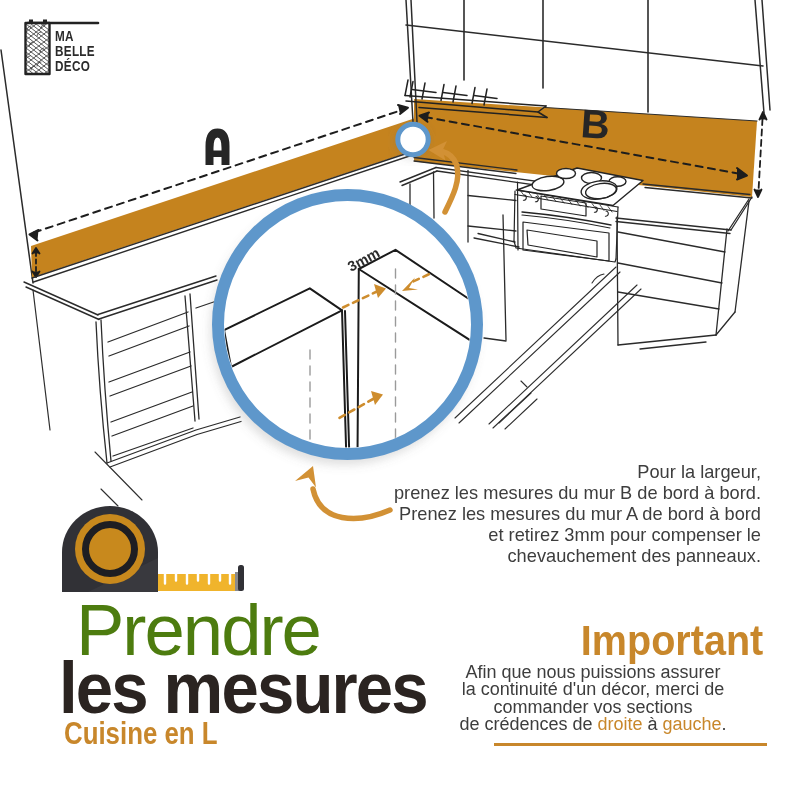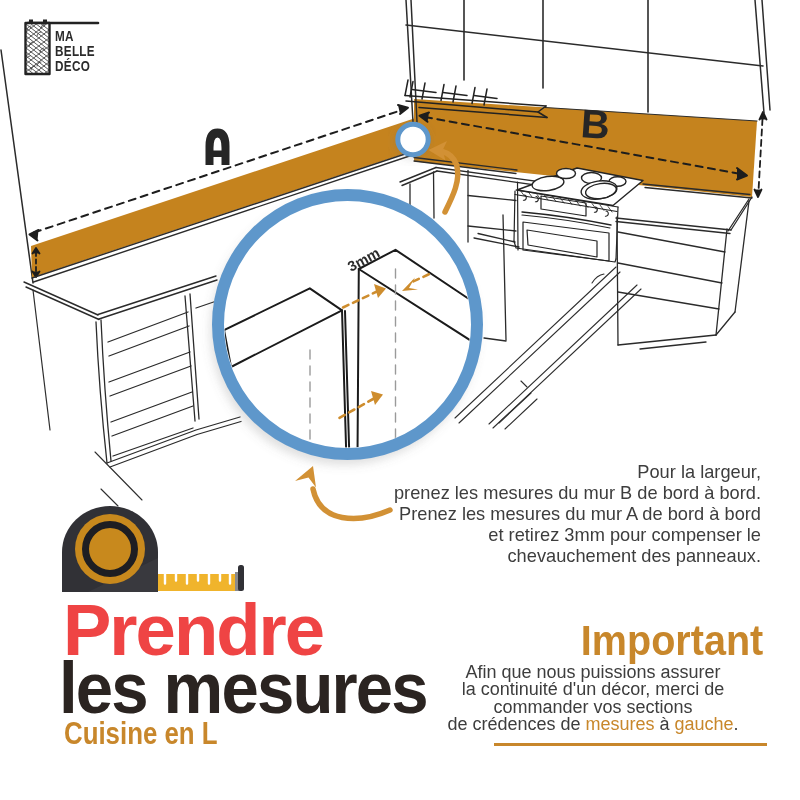--- a/index.html
+++ b/index.html
@@ -274,22 +274,22 @@
     </g>
     <rect x="235" y="572" width="7" height="19" fill="#8a8a8c"></rect>
     <rect x="238" y="565" width="6" height="26" rx="2.5" fill="#313136"></rect>
   </g>
 </svg>
 
 <div class="abs" style="left:55px;top:28px;font-weight:bold;color:#2b2b2b;font-size:15px;line-height:15px;letter-spacing:0.4px;transform:scaleX(0.78);transform-origin:0 0;">MA<br>BELLE<br>DÉCO</div>
 
 <div class="abs p1" style="right:39px;top:461px;width:430px;">Pour la largeur,<br>prenez les mesures du mur B de bord à bord.<br>Prenez les mesures du mur A de bord à bord<br>et retirez 3mm pour compenser le<br>chevauchement des panneaux.</div>
 
-<div class="abs" style="left:63px;top:601px;color:#ef4444;font-weight:bold;font-size:72.5px;line-height:57px;letter-spacing:-2px;">Prendre</div>
+<div class="abs" style="left:76px;top:601px;color:#4d7c0f;font-weight:normal;font-size:72.5px;line-height:57px;letter-spacing:-2px;">Prendre</div>
 <div class="abs" style="left:59px;top:659px;color:#2b2421;font-weight:bold;font-size:72.5px;line-height:57px;letter-spacing:-2px;transform:scaleX(0.926);transform-origin:0 0;">les mesures</div>
 
 <div class="abs org" style="left:64px;top:715px;font-weight:bold;font-size:31.5px;transform:scaleX(0.82);transform-origin:0 0;">Cuisine en L</div>
 
 <div class="abs org" style="right:37px;top:619px;font-weight:bold;font-size:43px;line-height:43px;transform:scaleX(0.92);transform-origin:100% 0;">Important</div>
 
-<div class="abs p2" style="right:37px;top:663.5px;width:340px;">Afin que nous puissions assurer<br>la continuité d'un décor, merci de<br>commander vos sections<br>de crédences de <span class="org">mesures</span> à <span class="org">gauche</span>.</div>
+<div class="abs p2" style="right:37px;top:663.5px;width:340px;">Afin que nous puissions assurer<br>la continuité d'un décor, merci de<br>commander vos sections<br>de crédences de <span class="org">droite</span> à <span class="org">gauche</span>.</div>
 
 <div class="abs" style="left:494px;top:743.2px;width:273px;height:2.8px;background:#c8872b;"></div>
 
 </body></html>

